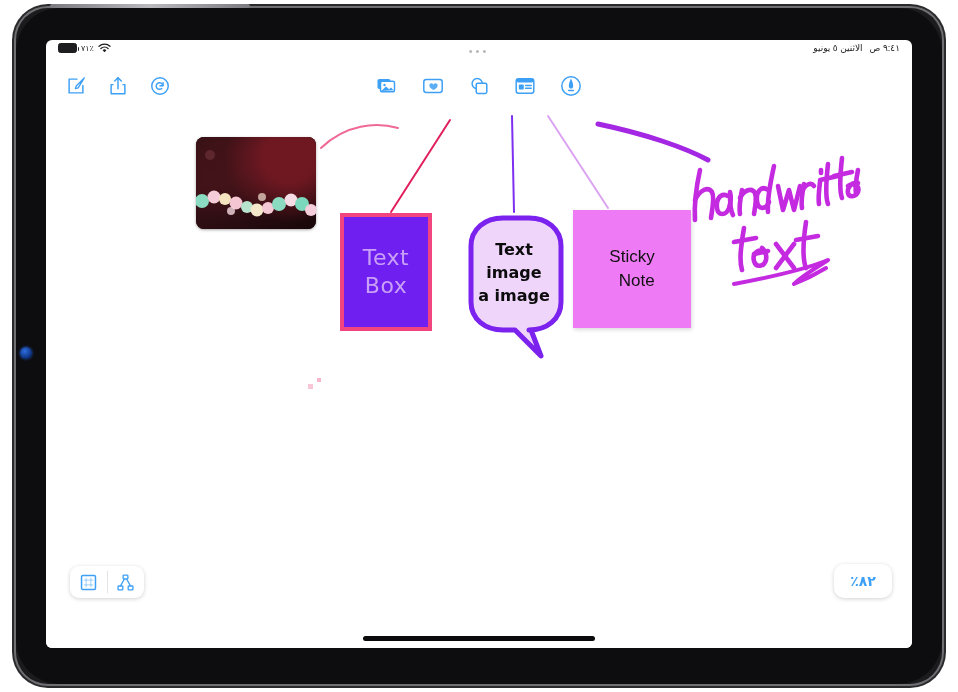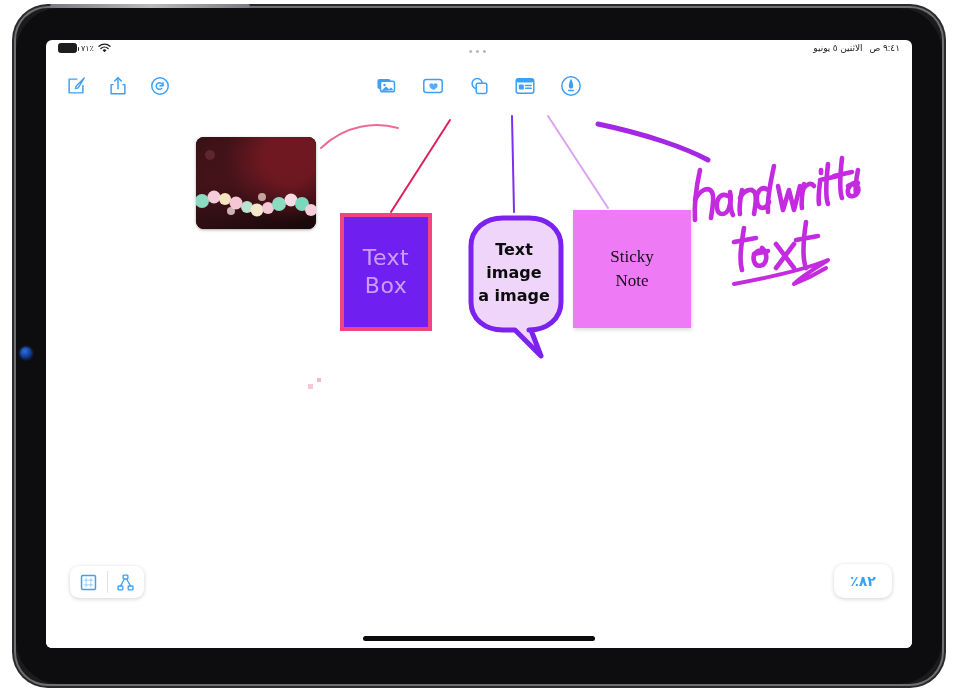--- a/index.html
+++ b/index.html
@@ -160,22 +160,22 @@
   }
 
   
   #sticky-note{
     position:absolute;left:527px;top:102px;width:118px;height:118px;
     background:#ee7bf5;
     display:flex;align-items:center;justify-content:center;
     box-shadow:1px 2px 4px rgba(0,0,0,.14);
   }
   #sticky-note .sn-text{
-    text-align:center;color:#111;font-size:17px;line-height:1.4;
-    font-family:Liberation Serif, serif;
+    text-align:right;color:#111;font-size:17px;line-height:1.4;
+    font-family:Liberation Sans, sans-serif;
   }
 
   
   #handwriting{position:absolute;left:630px;top:20px;width:190px;height:170px;}
 
   
   #bottom-left-group{
     position:absolute;left:24px;top:526px;width:74px;height:32px;
     background:#ffffff;border-radius:9px;
     box-shadow:0 1px 4px rgba(0,0,0,.18);

